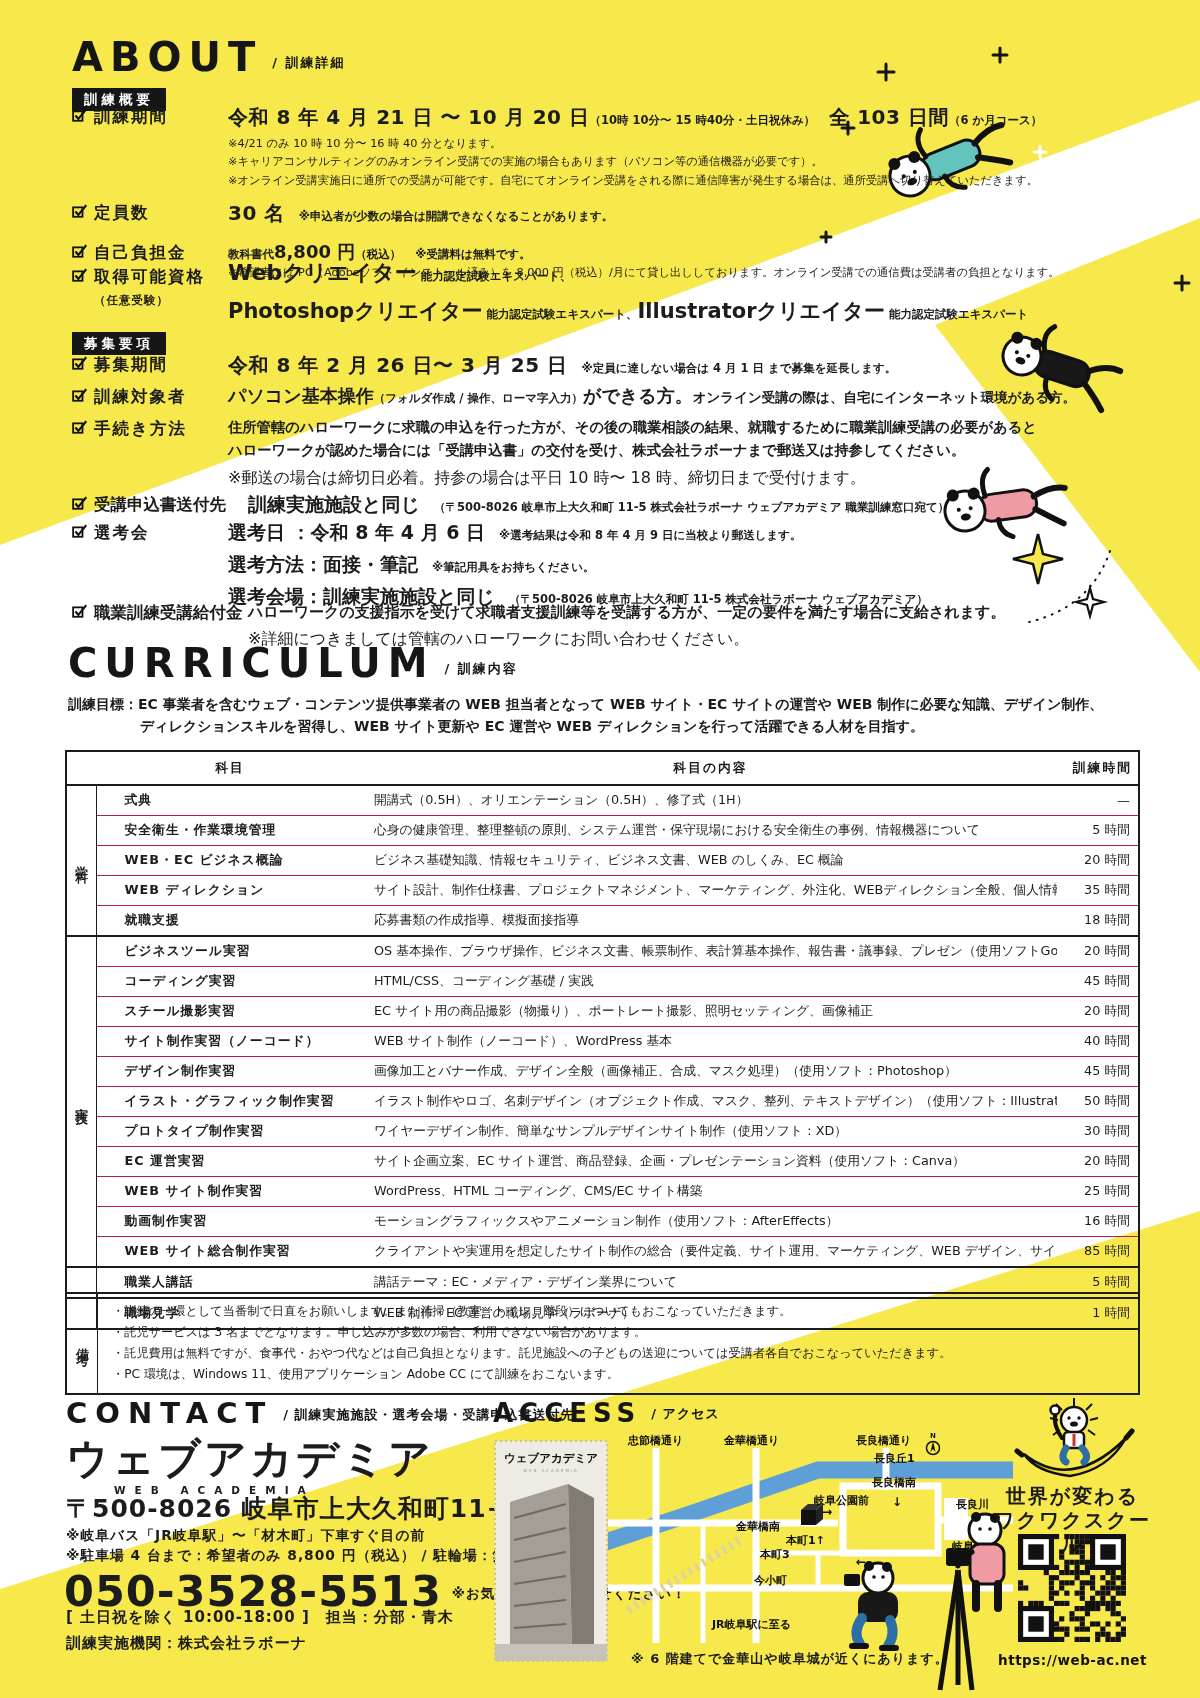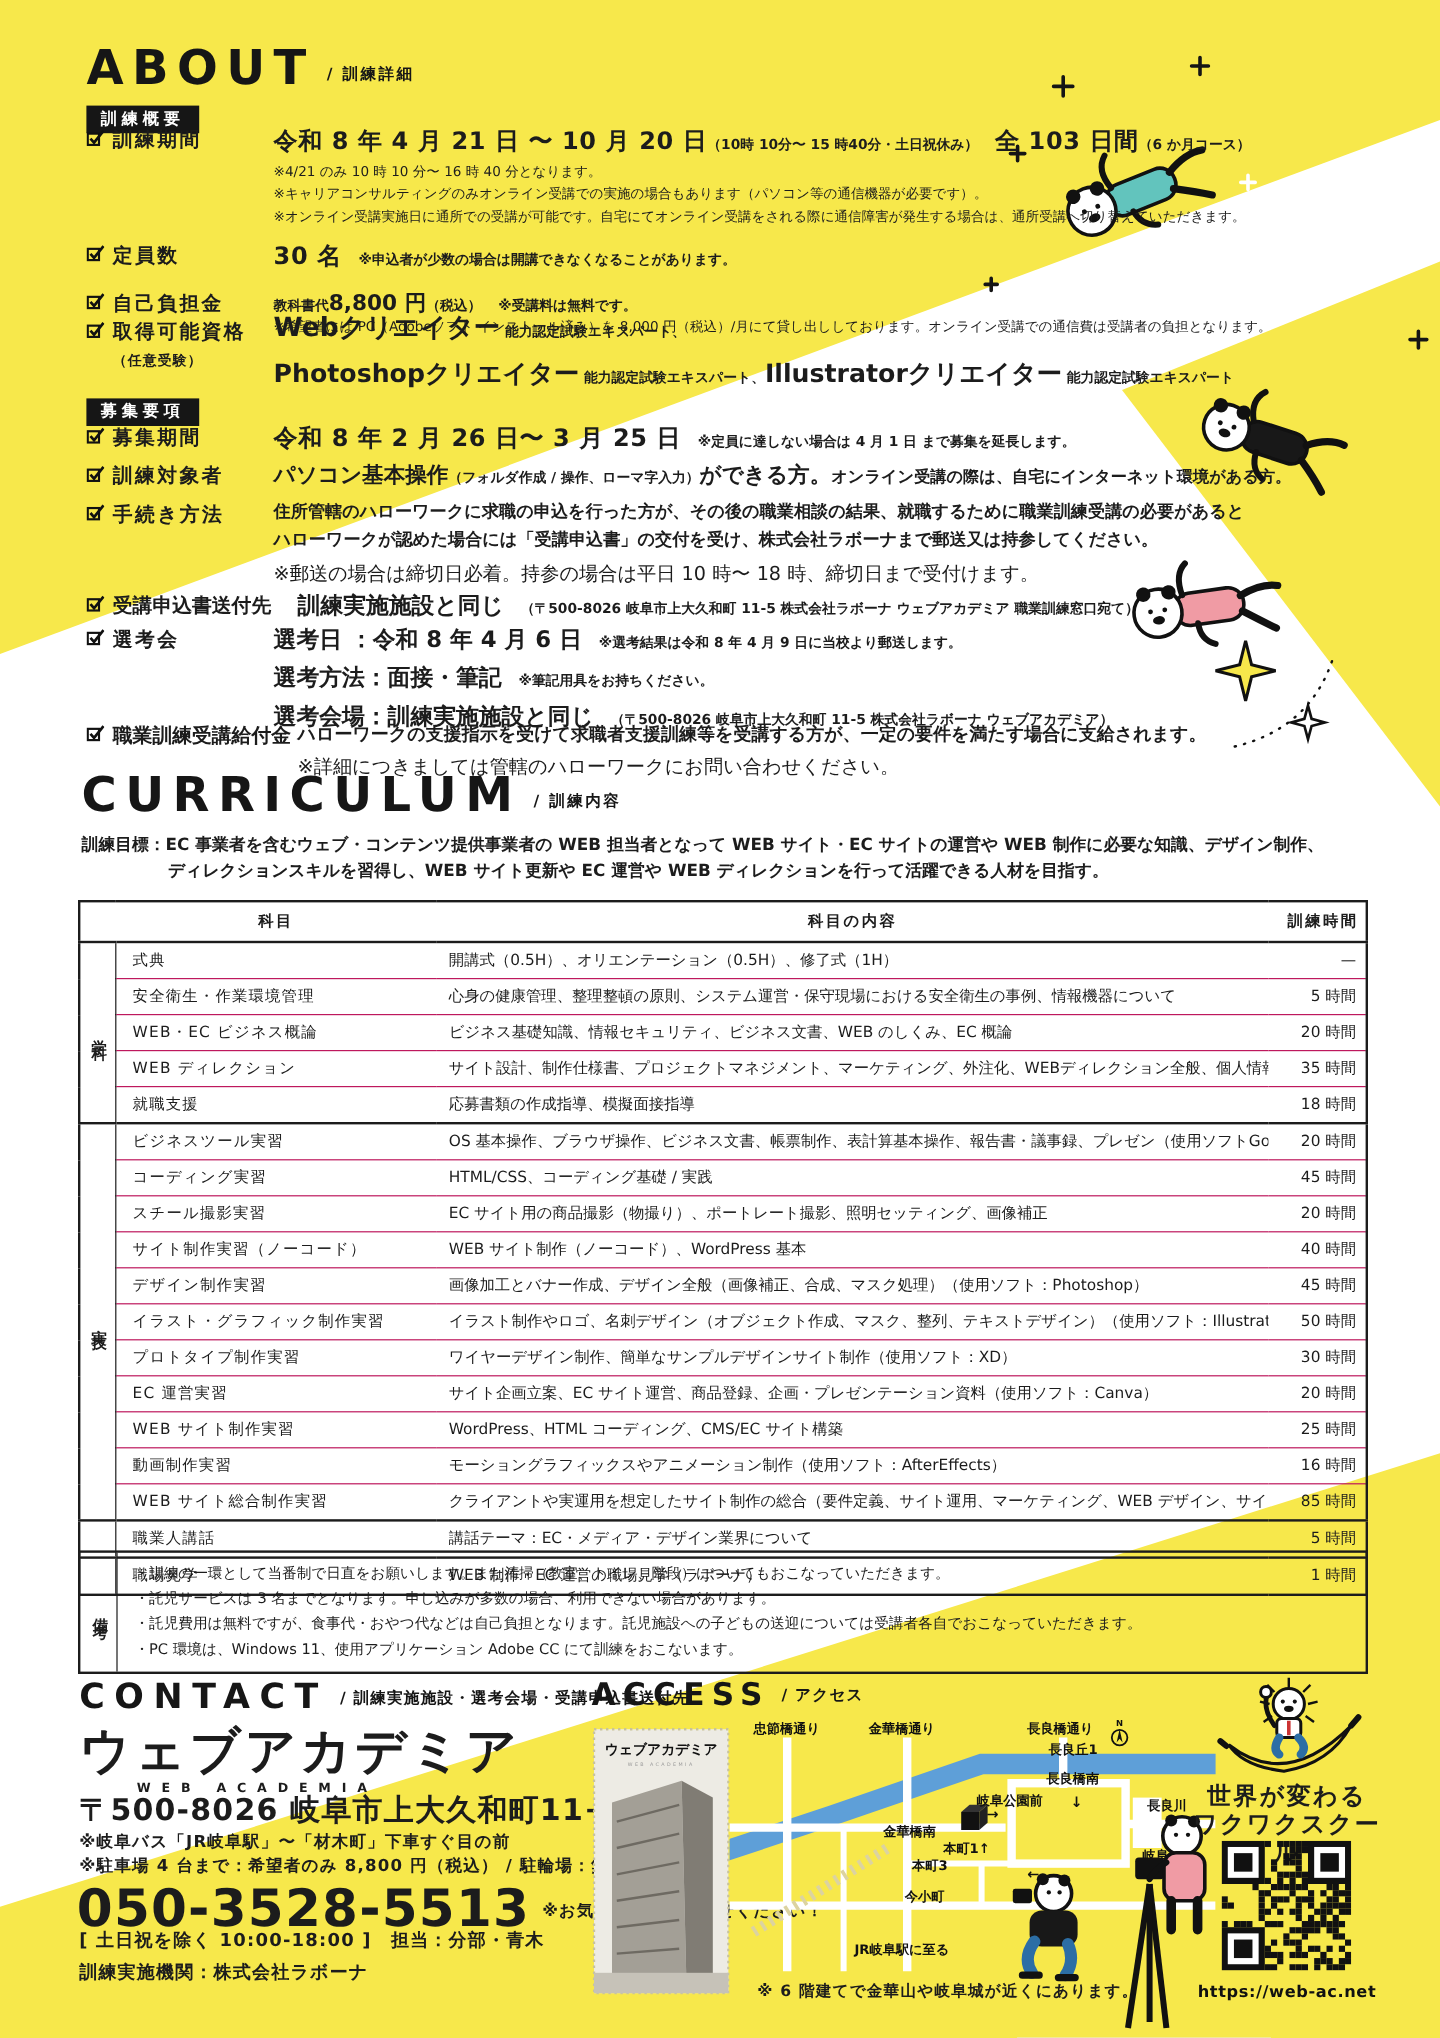--- a/index.html
+++ b/index.html
@@ -32,21 +32,21 @@
   .vline{white-space:nowrap;}
   .vgap{margin-top:6px;}
   
   .ctable{position:absolute;z-index:2;left:65px;top:750px;width:1075px;border-collapse:collapse;
           table-layout:fixed;font-size:12.8px;color:#1c1c1c;border:2px solid #1c1c1c;}
   .ctable thead th{border-bottom:2px solid #1c1c1c;font-weight:700;height:30px;letter-spacing:2px;}
   .ctable td{border-top:1px solid #be185d;height:27px;vertical-align:middle;overflow:hidden;white-space:nowrap;}
   .ctable tr.gstart td{border-top:2px solid #1c1c1c;}
   .gcell{writing-mode:vertical-rl;text-orientation:upright;text-align:center;font-weight:700;
          letter-spacing:5px;border-right:1.5px solid #1c1c1c;}
-  td.subj{padding-left:14px;letter-spacing:1px;font-weight:400;}
+  td.subj{padding-left:28px;letter-spacing:1px;font-weight:700;}
   td.cont{padding-left:10px;}
   td.hrs{text-align:right;padding-right:8px;}
   th.h-hrs{text-align:right;padding-right:6px;}
   
   .remarks{position:absolute;z-index:2;left:65px;top:1292px;width:1075px;border:2px solid #1c1c1c;
            display:flex;box-sizing:border-box;}
   .gcell2{width:30px;flex:0 0 auto;border-right:1.5px solid #1c1c1c;display:flex;align-items:center;
           justify-content:center;writing-mode:vertical-rl;text-orientation:upright;font-weight:700;letter-spacing:5px;font-size:13px;}
   .rlines{padding:7px 14px 8px;font-size:12.2px;font-weight:500;line-height:1.72;}
   

